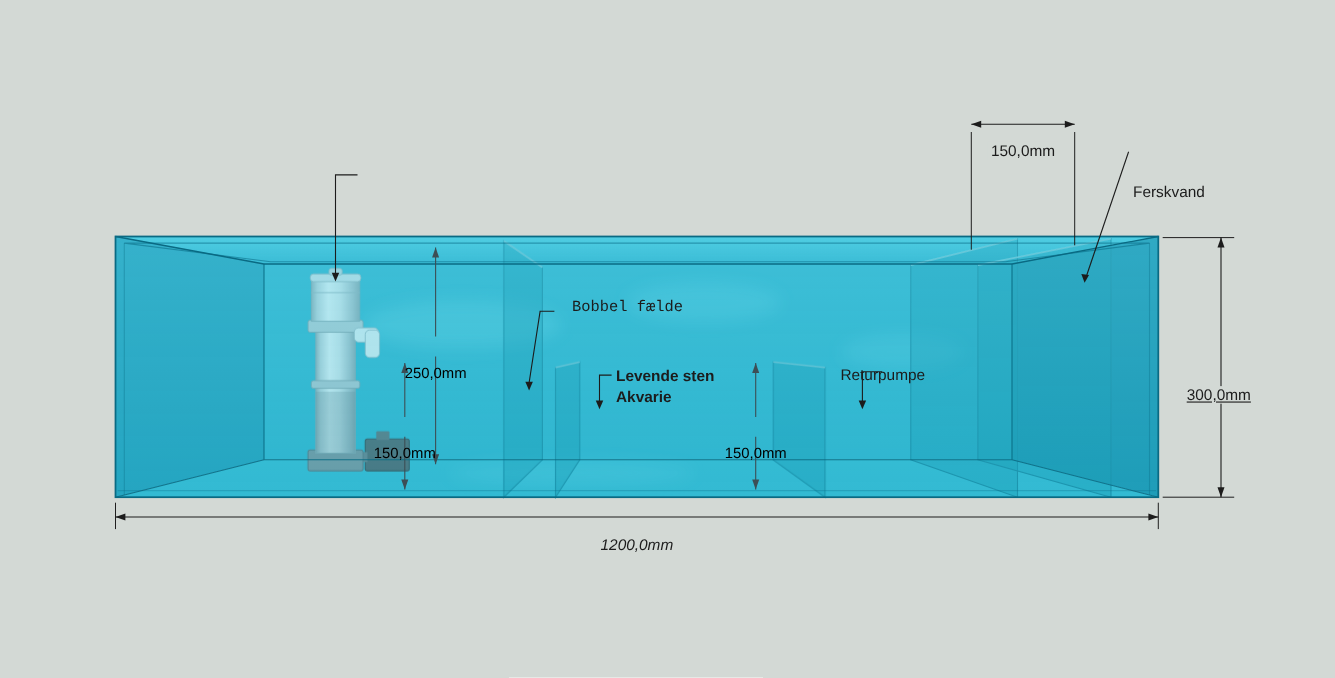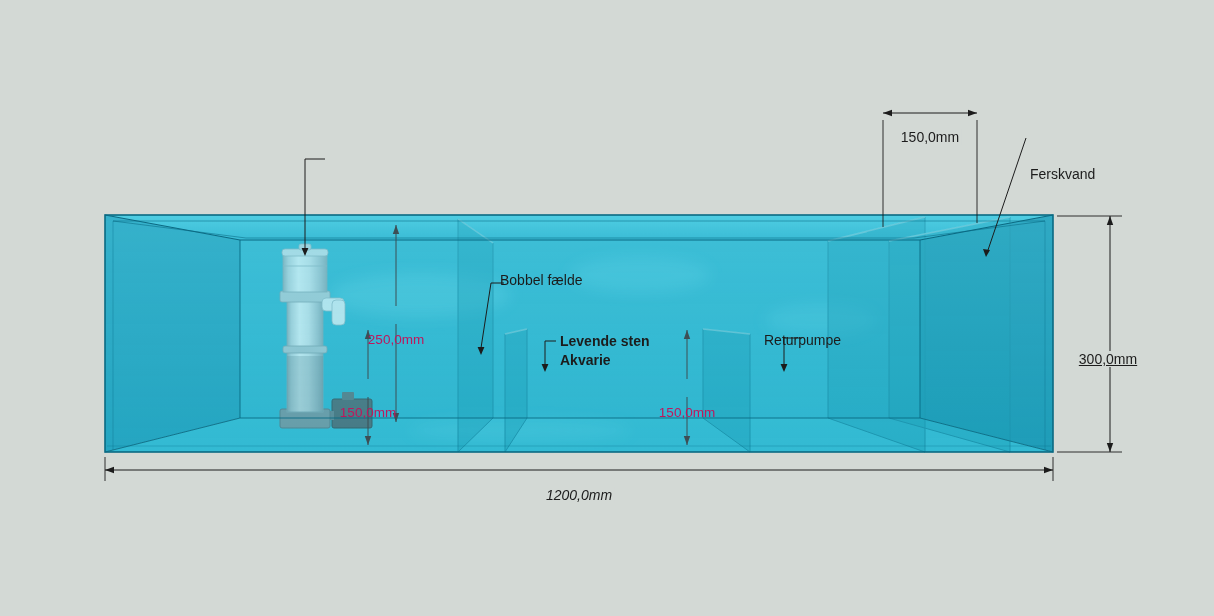--- a/index.html
+++ b/index.html
@@ -29,21 +29,21 @@
     font-size: 14px;
     color: #1c1c1c;
     white-space: nowrap;
     margin-top: 24px;
   }
   .dim.masked {
     background: #d3d9d5;
     padding: 0 3px;
   }
   .dim.interior {
-    color: #be185d;
+    color: #000000;
     font-size: 13.5px;
   }
 </style>
 </head>
 <body>
 
 <div class="canvas">
 
   <svg width="1214" height="616" viewBox="0 0 1214 616">
     <defs>
@@ -193,21 +193,21 @@
         <polygon points="784,372 780.6,364 787.4,364" fill="#1c1c1c" stroke="none"></polygon>
       </g>
       <g>
         <line x1="1026" y1="138" x2="988" y2="250"></line>
         <polygon points="986,257 983,249 990,250" fill="#1c1c1c" stroke="none"></polygon>
       </g>
     </g>
   </svg>
 
 
-  <div class="label" style="left:500px; top:270px;">Bobbel fælde</div>
+  <div class="label" style="left:520px; top:270px;font-family:Liberation Mono, monospace;">Bobbel fælde</div>
 
   <div class="label two-line" style="left:560px; top:332px;">
     <div>Levende sten</div>
     <div>Akvarie</div>
   </div>
 
   <div class="label" style="left:764px; top:330px;">Returpumpe</div>
 
   <div class="label" style="left:1030px; top:124px;margin-top:40px;">Ferskvand</div>
 

